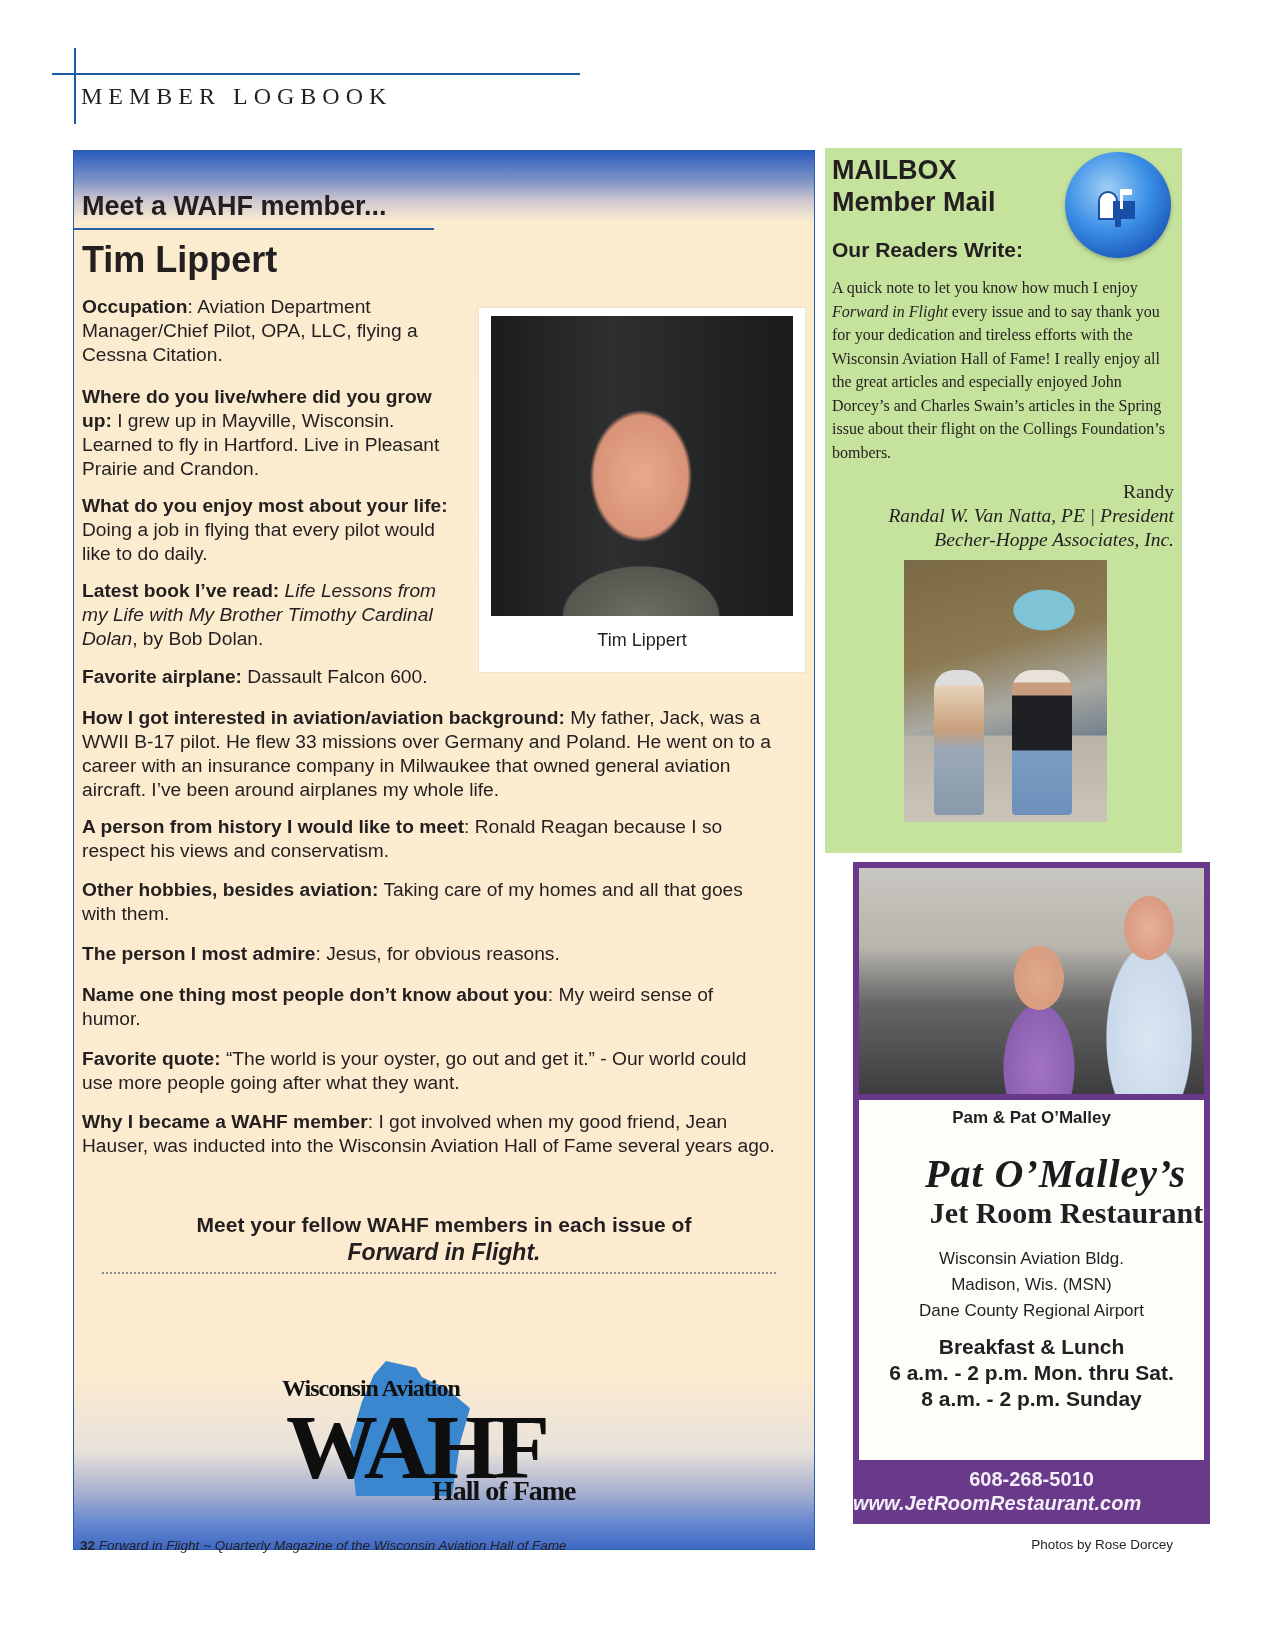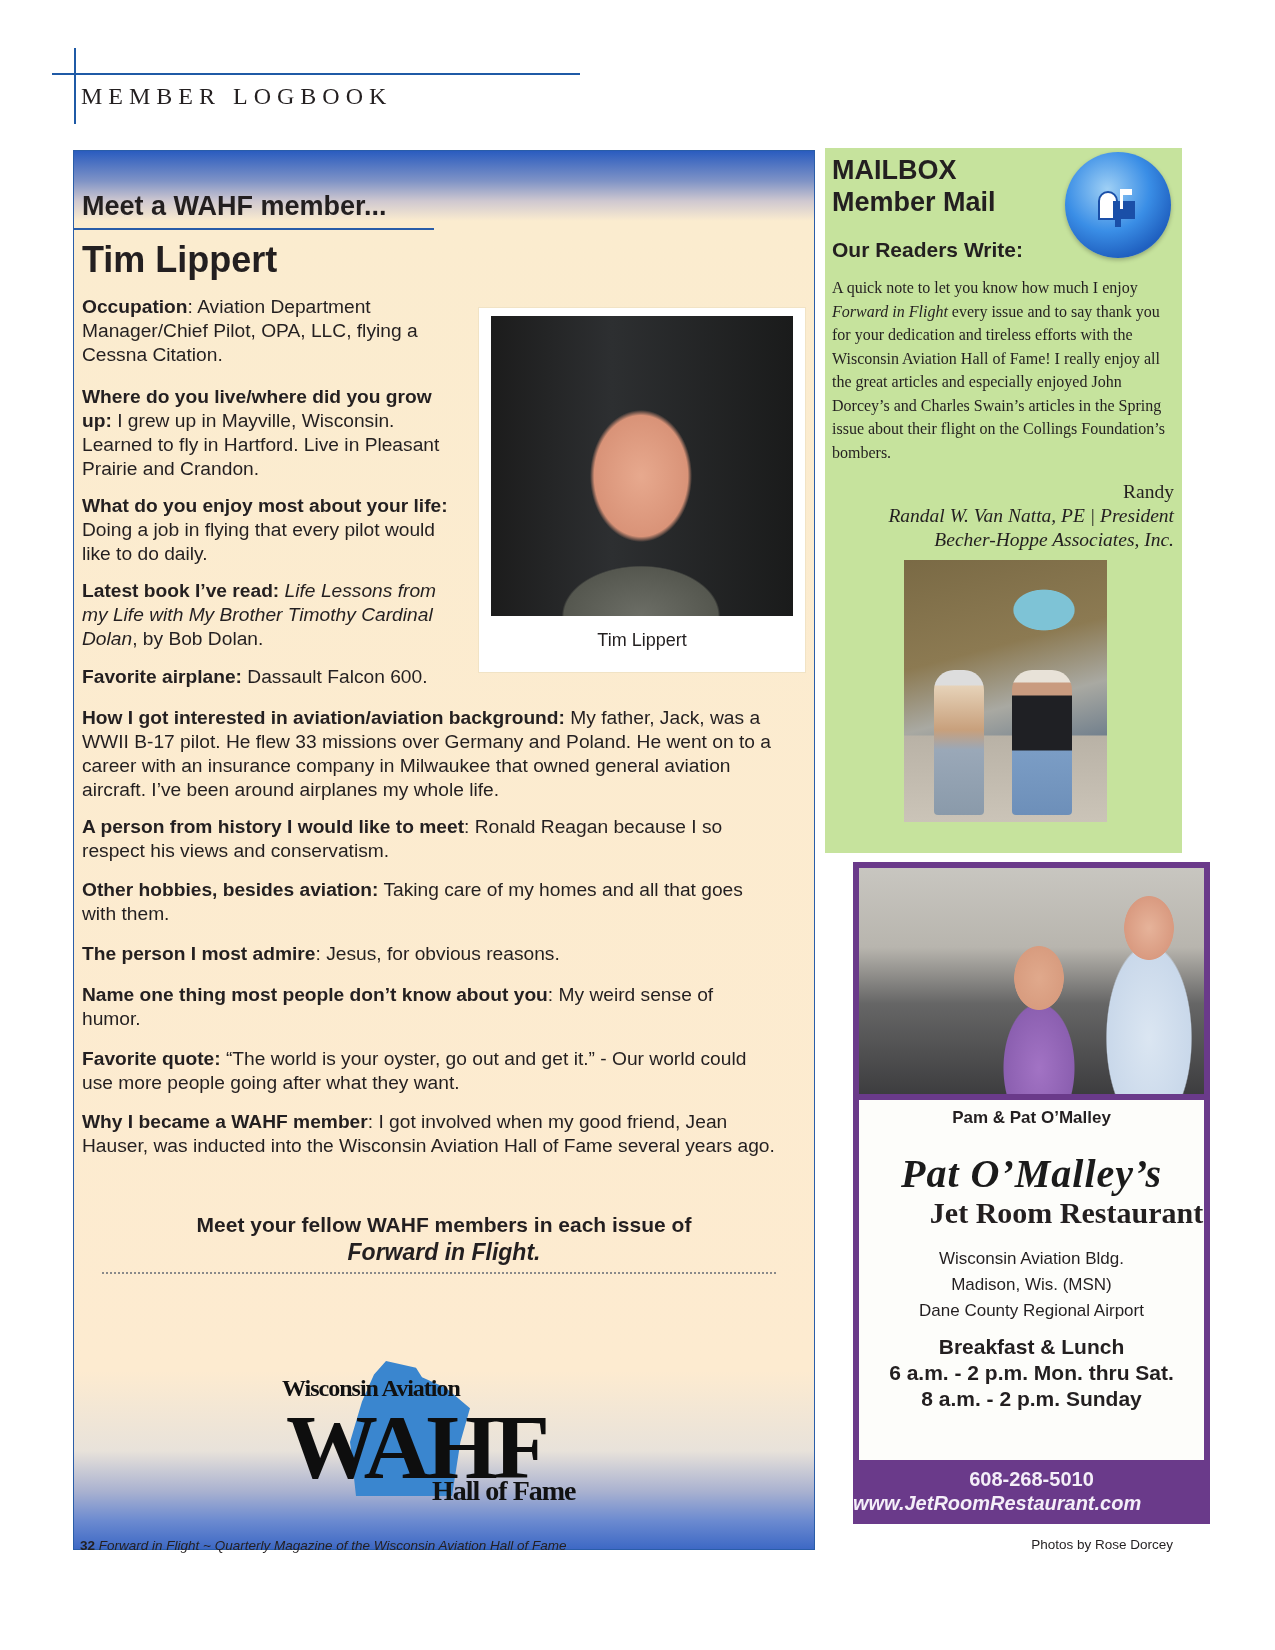--- a/index.html
+++ b/index.html
@@ -104,21 +104,21 @@
       radial-gradient(ellipse 35px 45px at 290px 60px, #e6b39a 0%, #d99a80 70%, rgba(0,0,0,0) 72%),
       radial-gradient(ellipse 60px 130px at 290px 170px, #dbe6f2 0%, #c9d8ea 70%, rgba(0,0,0,0) 72%),
       linear-gradient(to bottom, #c8c6c0 0%, #b8b5ae 35%, #666 60%, #3d3d3f 100%);
   }
   .ad-white {
     position: absolute; left: 6px; top: 238px; width: 345px; height: 360px; background: #fdfdfa;
   }
   .ad-caption { position: absolute; top: 8px; width: 100%; text-align: center; font-size: 17px; font-weight: bold; color: #231f20; }
   .ad-script {
     position: absolute; top: 50px; width: 100%; text-align: center; font-family: "Liberation Serif", serif;
-    font-style: italic; font-weight: bold; font-size: 40px; color: #1b1b1b; letter-spacing: 1px;
+    font-style: italic; font-weight: bold; font-size: 40px; color: #1b1b1b; letter-spacing: 1px; padding-left: 24px;
   }
   .ad-name { position: absolute; top: 96px; width: 100%; text-align: center; font-family: "Liberation Serif", serif; font-weight: bold; font-size: 30px; color: #231f20; padding-left: 35px; }
   .ad-addr { position: absolute; top: 146px; width: 100%; text-align: center; font-size: 17px; line-height: 26px; color: #231f20; }
   .ad-hours { position: absolute; top: 234px; width: 100%; text-align: center; font-size: 21px; line-height: 26px; font-weight: bold; color: #231f20; }
   .ad-phone { position: absolute; top: 606px; width: 100%; text-align: center; font-size: 20px; font-weight: bold; color: #f4eef8; }
   .ad-url { position: absolute; top: 630px; width: 100%; font-size: 20px; font-weight: bold; font-style: italic; color: #f4eef8; }
 
   
   .footer-left { position: absolute; left: 80px; top: 1538px; font-size: 13.5px; font-style: italic; color: #231f20; }
   .footer-left b { font-style: normal; font-weight: bold; text-align: center; }

